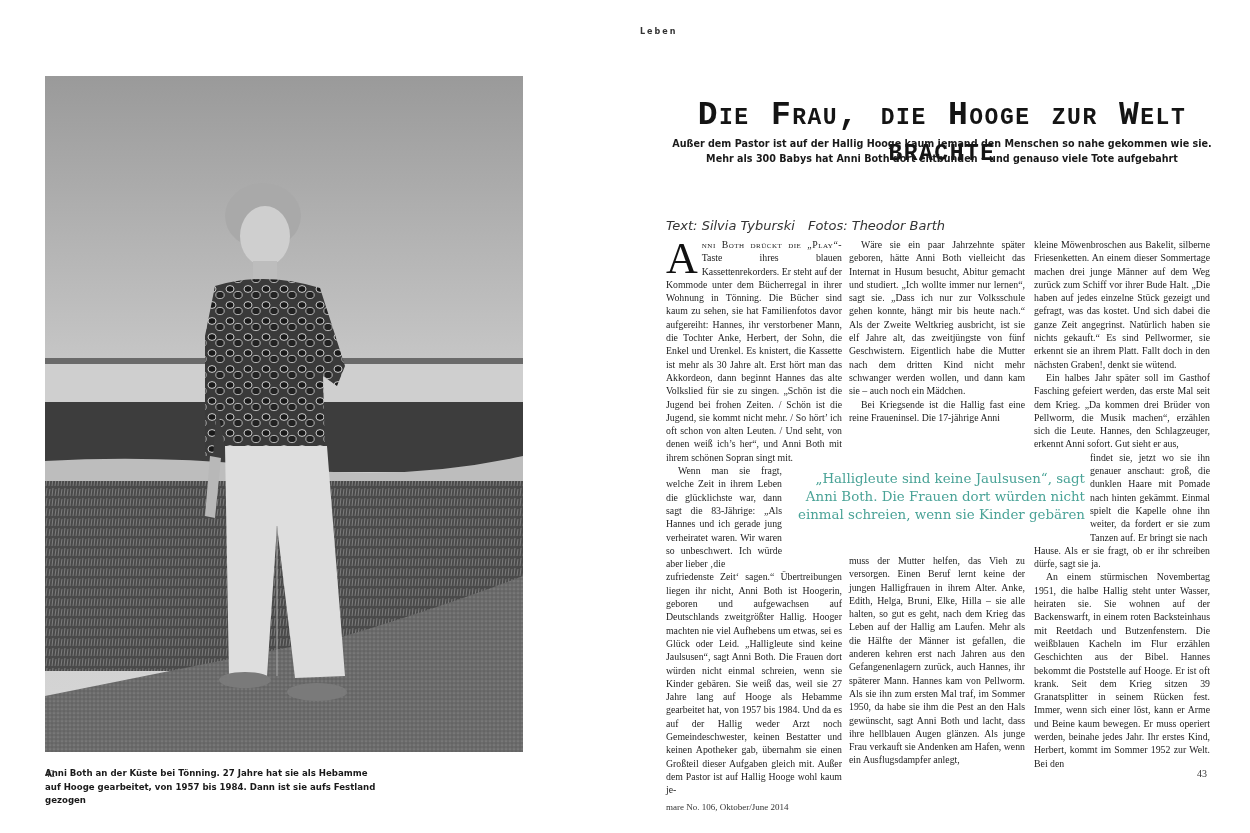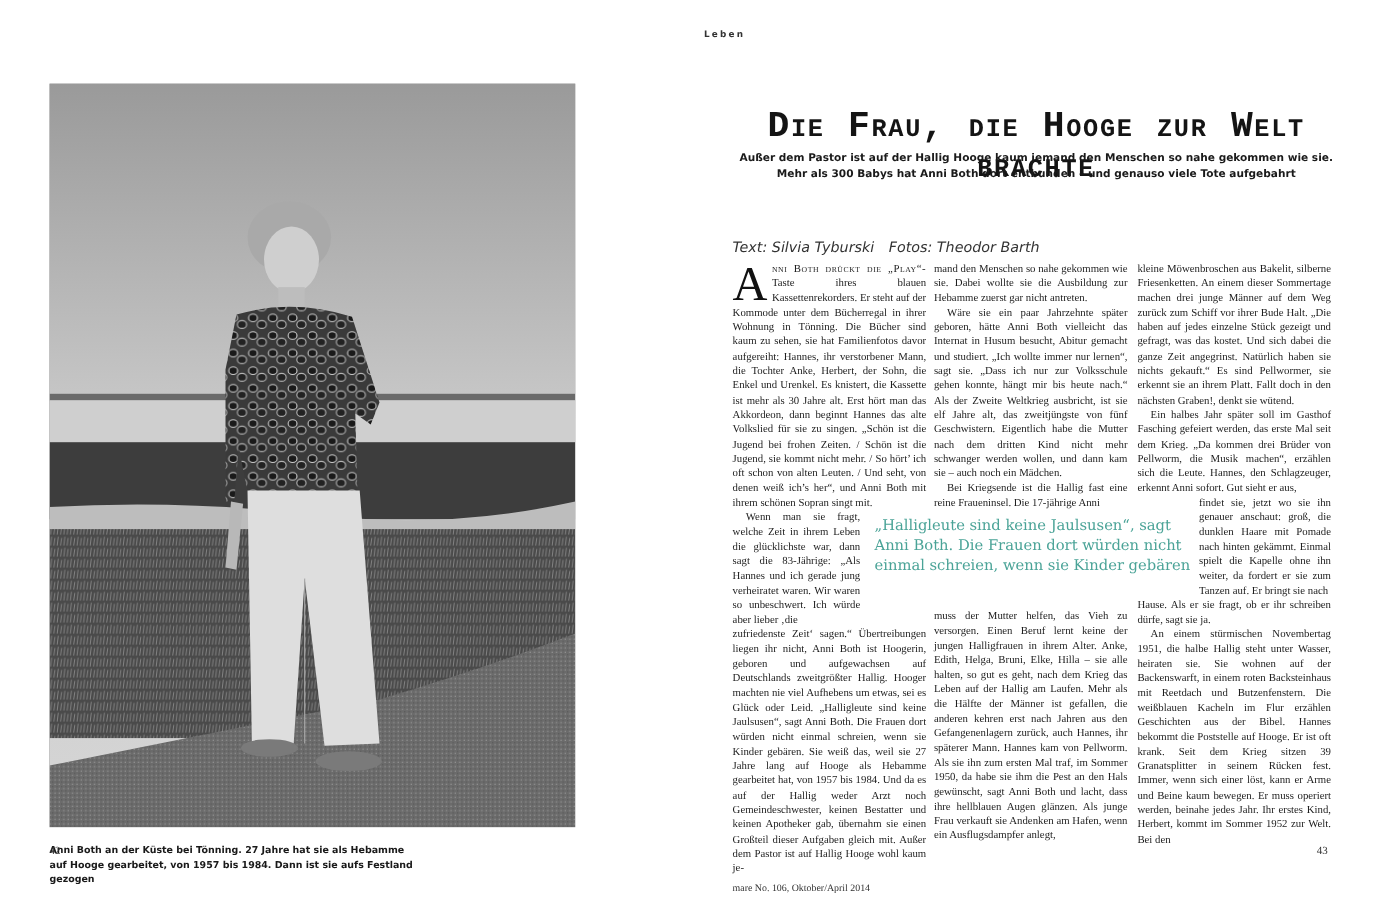--- a/index.html
+++ b/index.html
@@ -56,21 +56,21 @@
 
   .dropcap {
     float: left; font-size: 44px; line-height: 34px; padding: 2px 4px 0 0; margin-top: 2px;
     font-family: "Liberation Serif", serif; color: #111;
   }
   .smallcaps { font-variant: small-caps; letter-spacing: 0.5px; }
   .col1 .narrow-block { width: 116px; text-align: justify; }
   .col3 .narrow-right { margin-left: 56px; width: 120px; text-align: justify; }
 
   .pullquote {
-    position: absolute; left: 795px; top: 470px; width: 290px; text-align: left;
+    position: absolute; left: 795px; top: 470px; width: 290px; text-align: right;
     font-family: "DejaVu Serif", serif; font-size: 13.4px; line-height: 18px; color: #4aa397;
   }
   .col2-lower { top: 554px; }
   .col1 .wide { text-align: justify; }
 </style>
 </head>
 <body>
 
 <div class="photo">
   <svg viewBox="0 0 478 676" preserveAspectRatio="none">
@@ -149,33 +149,32 @@
 <div class="col col1">
   <p class="first">
     <span class="dropcap">A</span><span class="smallcaps">nni Both drückt die „Play“-</span>
     <span>Taste ihres blauen Kassettenrekorders. Er steht auf der Kommode unter dem Bücherregal in ihrer Wohnung in Tönning. Die Bücher sind kaum zu sehen, sie hat Familienfotos davor aufgereiht: Hannes, ihr verstorbener Mann, die Tochter Anke, Herbert, der Sohn, die Enkel und Urenkel. Es knistert, die Kassette ist mehr als 30 Jahre alt. Erst hört man das Akkordeon, dann beginnt Hannes das alte Volkslied für sie zu singen. „Schön ist die Jugend bei frohen Zeiten. / Schön ist die Jugend, sie kommt nicht mehr. / So hört’ ich oft schon von alten Leuten. / Und seht, von denen weiß ich’s her“, und Anni Both mit ihrem schönen Sopran singt mit.</span>
   </p>
   <p class="narrow-block">Wenn man sie fragt, welche Zeit in ihrem Leben die glücklichste war, dann sagt die 83-Jährige: „Als Hannes und ich gerade jung verheiratet waren. Wir waren so unbeschwert. Ich würde aber lieber ‚die</p>
   <p class="first wide">zufriedenste Zeit‘ sagen.“ Übertreibungen liegen ihr nicht, Anni Both ist Hoogerin, geboren und aufgewachsen auf Deutschlands zweitgrößter Hallig. Hooger machten nie viel Aufhebens um etwas, sei es Glück oder Leid. „Halligleute sind keine Jaulsusen“, sagt Anni Both. Die Frauen dort würden nicht einmal schreien, wenn sie Kinder gebären. Sie weiß das, weil sie 27 Jahre lang auf Hooge als Hebamme gearbeitet hat, von 1957 bis 1984. Und da es auf der Hallig weder Arzt noch Gemeindeschwester, keinen Bestatter und keinen Apotheker gab, übernahm sie einen Großteil dieser Aufgaben gleich mit. Außer dem Pastor ist auf Hallig Hooge wohl kaum je-</p>
 </div>
 
 <div class="col col2">
-  <p class="first">mand den Menschen so nahe gekommen wie sie. Dabei wollte sie die Ausbildung zur Hebamme zuerst gar nicht antreten.</p>
   <p>Wäre sie ein paar Jahrzehnte später geboren, hätte Anni Both vielleicht das Internat in Husum besucht, Abitur gemacht und studiert. „Ich wollte immer nur lernen“, sagt sie. „Dass ich nur zur Volksschule gehen konnte, hängt mir bis heute nach.“ Als der Zweite Weltkrieg ausbricht, ist sie elf Jahre alt, das zweitjüngste von fünf Geschwistern. Eigentlich habe die Mutter nach dem dritten Kind nicht mehr schwanger werden wollen, und dann kam sie – auch noch ein Mädchen.</p>
   <p>Bei Kriegsende ist die Hallig fast eine reine Fraueninsel. Die 17-jährige Anni</p>
 </div>
 
 <div class="pullquote">„Halligleute sind keine Jaulsusen“, sagt Anni Both. Die Frauen dort würden nicht einmal schreien, wenn sie Kinder gebären</div>
 
 <div class="col col2 col2-lower">
   <p class="first">muss der Mutter helfen, das Vieh zu versorgen. Einen Beruf lernt keine der jungen Halligfrauen in ihrem Alter. Anke, Edith, Helga, Bruni, Elke, Hilla – sie alle halten, so gut es geht, nach dem Krieg das Leben auf der Hallig am Laufen. Mehr als die Hälfte der Männer ist gefallen, die anderen kehren erst nach Jahren aus den Gefangenenlagern zurück, auch Hannes, ihr späterer Mann. Hannes kam von Pellworm. Als sie ihn zum ersten Mal traf, im Sommer 1950, da habe sie ihm die Pest an den Hals gewünscht, sagt Anni Both und lacht, dass ihre hellblauen Augen glänzen. Als junge Frau verkauft sie Andenken am Hafen, wenn ein Ausflugsdampfer anlegt,</p>
 </div>
 
 <div class="col col3">
   <p class="first">kleine Möwenbroschen aus Bakelit, silberne Friesenketten. An einem dieser Sommertage machen drei junge Männer auf dem Weg zurück zum Schiff vor ihrer Bude Halt. „Die haben auf jedes einzelne Stück gezeigt und gefragt, was das kostet. Und sich dabei die ganze Zeit angegrinst. Natürlich haben sie nichts gekauft.“ Es sind Pellwormer, sie erkennt sie an ihrem Platt. Fallt doch in den nächsten Graben!, denkt sie wütend.</p>
   <p>Ein halbes Jahr später soll im Gasthof Fasching gefeiert werden, das erste Mal seit dem Krieg. „Da kommen drei Brüder von Pellworm, die Musik machen“, erzählen sich die Leute. Hannes, den Schlagzeuger, erkennt Anni sofort. Gut sieht er aus,</p>
   <p class="first narrow-right">findet sie, jetzt wo sie ihn genauer anschaut: groß, die dunklen Haare mit Pomade nach hinten gekämmt. Einmal spielt die Kapelle ohne ihn weiter, da fordert er sie zum Tanzen auf. Er bringt sie nach</p>
   <p class="first">Hause. Als er sie fragt, ob er ihr schreiben dürfe, sagt sie ja.</p>
   <p>An einem stürmischen Novembertag 1951, die halbe Hallig steht unter Wasser, heiraten sie. Sie wohnen auf der Backenswarft, in einem roten Backsteinhaus mit Reetdach und Butzenfenstern. Die weißblauen Kacheln im Flur erzählen Geschichten aus der Bibel. Hannes bekommt die Poststelle auf Hooge. Er ist oft krank. Seit dem Krieg sitzen 39 Granatsplitter in seinem Rücken fest. Immer, wenn sich einer löst, kann er Arme und Beine kaum bewegen. Er muss operiert werden, beinahe jedes Jahr. Ihr erstes Kind, Herbert, kommt im Sommer 1952 zur Welt. Bei den</p>
 </div>
 
-<div class="footer-mag">mare No. 106, Oktober/April 2014</div>
+<div class="footer-mag">mare No. 106, Oktober/June 2014</div>
 <div class="folio right">43</div>
 
 </body></html>

